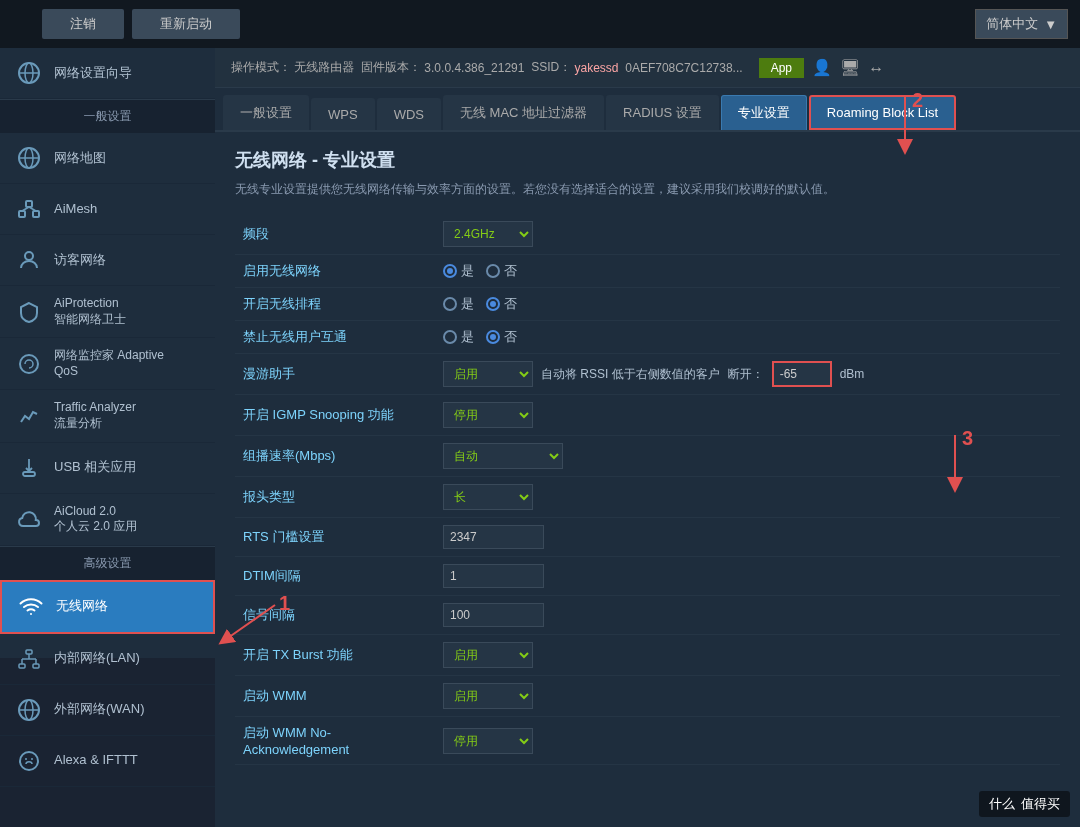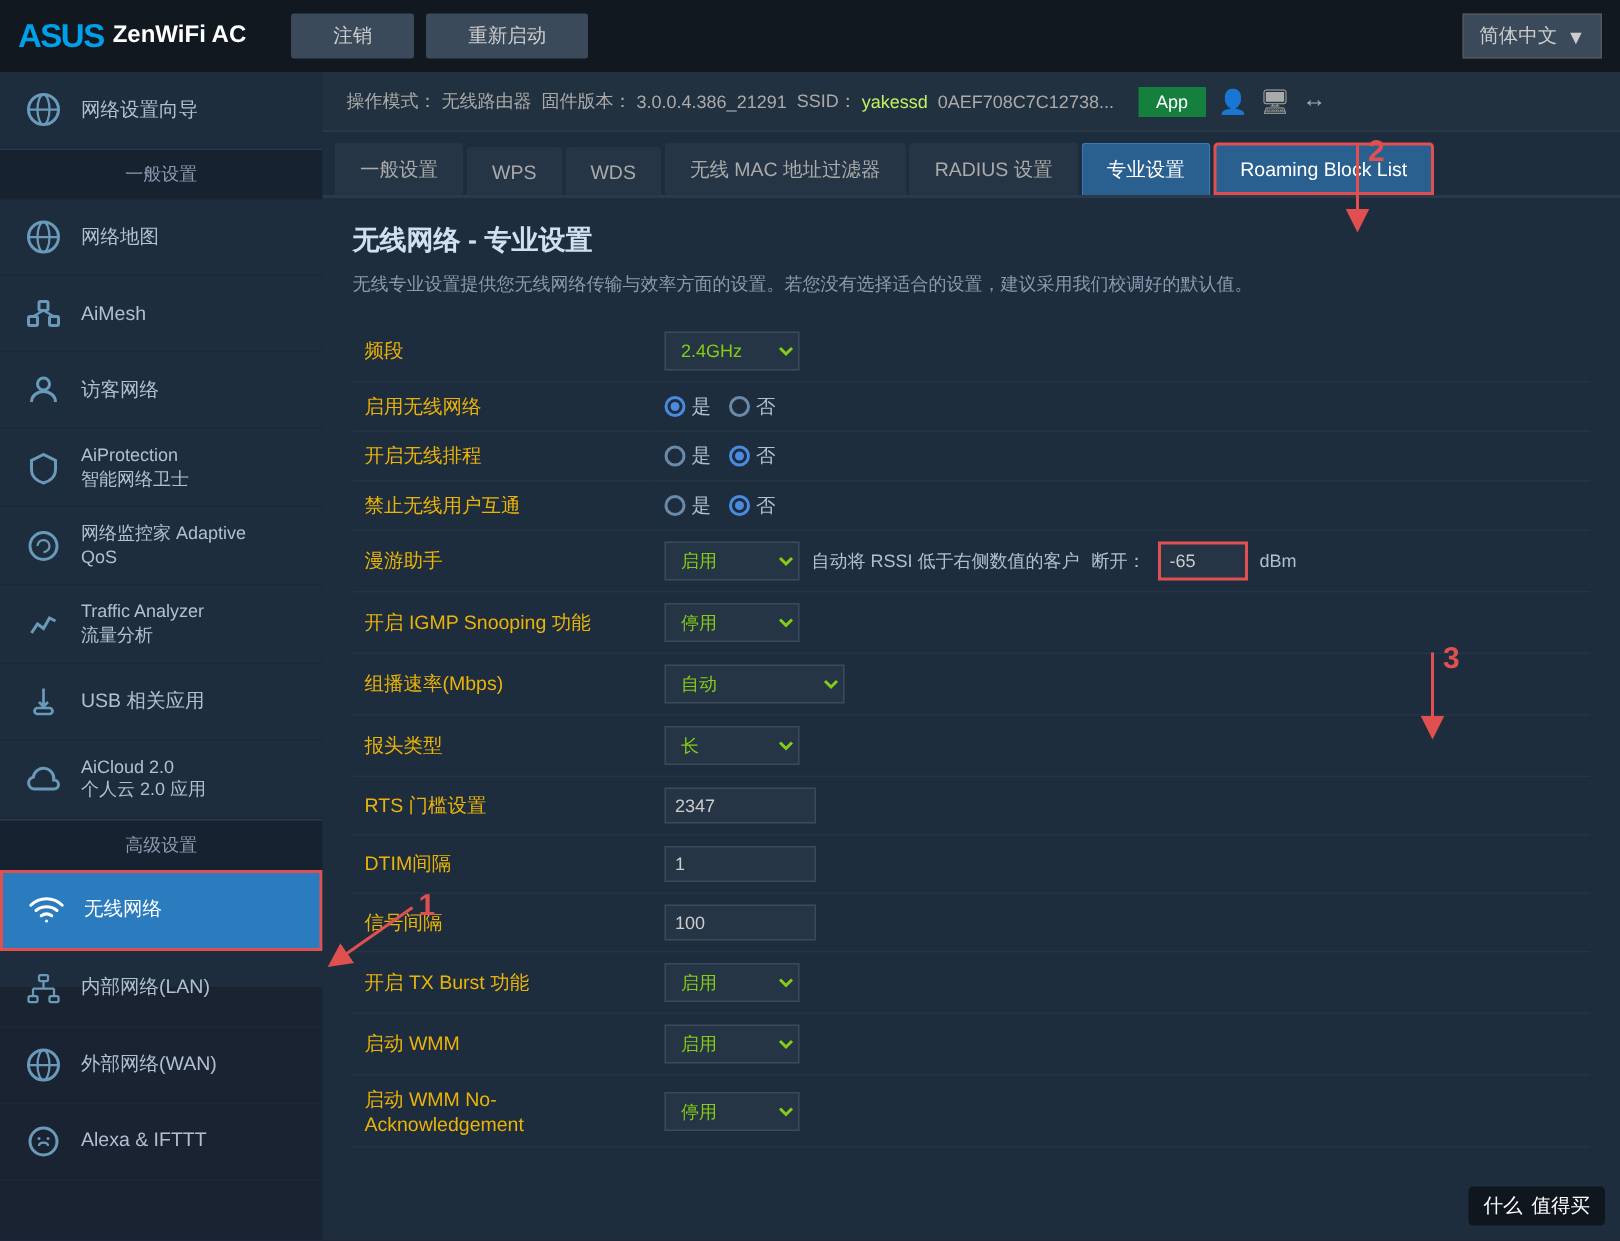--- a/index.html
+++ b/index.html
@@ -19,38 +19,38 @@
     #sidebar { position: absolute; top: 48px; left: 0; width: 215px; height: 610px; background: #1e2d3d; }
     .sidebar-section-header { text-align: center; color: #8a9ab0; font-size: 12px; padding: 8px 0; background: #172230; border-top: 1px solid #2a3a4a; }
     .sidebar-item { display: flex; align-items: center; gap: 10px; padding: 10px 14px; cursor: pointer; color: #b0c0d0; border-bottom: 1px solid #1a2838; }
     .sidebar-item.active { background: #2a7cbf; color: #fff; }
     .sidebar-item .icon { width: 30px; height: 30px; display: flex; align-items: center; justify-content: center; }
     .sidebar-item .label { font-size: 13px; line-height: 1.3; }
     .sidebar-item.highlighted { border: 2px solid #e05050; }
 
     
     #statusbar { position: absolute; top: 48px; left: 215px; right: 0; height: 40px; background: #22313f; display: flex; align-items: center; padding: 0 16px; font-size: 12px; color: #aaa; border-bottom: 1px solid #2a3a4a; }
-    #statusbar .app-btn { background: #15803d; color: #fff; padding: 3px 12px; border: none; cursor: pointer; margin-left: 16px; font-size: 12px; }
+    #statusbar .app-btn { background: #4d7c0f; color: #fff; padding: 3px 12px; border: none; cursor: pointer; margin-left: 16px; font-size: 12px; }
     .status-icons { display: flex; gap: 8px; margin-left: 8px; }
     .status-icon { color: #aaa; font-size: 16px; cursor: pointer; }
 
     
     #tabs { position: absolute; top: 88px; left: 215px; right: 0; height: 44px; background: #1e2d3d; display: flex; align-items: flex-end; padding: 0 8px; border-bottom: 2px solid #2a3a4a; }
     .tab { padding: 8px 16px; cursor: pointer; color: #aaa; font-size: 13px; border: 1px solid transparent; border-bottom: none; margin-right: 2px; background: #253545; border-radius: 3px 3px 0 0; }
     .tab.active { background: #2a6090; color: #fff; border-color: #3a7ab0; }
     .tab.highlighted { border: 2px solid #e05050; color: #fff; background: #2a6090; }
 
     
     #main { position: absolute; top: 132px; left: 215px; right: 0; bottom: 0; background: #1e2d3d; padding: 16px 20px; overflow-y: auto; }
     #main h2 { font-size: 18px; color: #d0e0f0; margin-bottom: 8px; }
     #main .description { font-size: 12px; color: #8a9ab0; margin-bottom: 16px; line-height: 1.5; }
     .form-table { width: 100%; border-collapse: collapse; }
     .form-table tr { border-bottom: 1px solid #253545; }
     .form-table td { padding: 7px 8px; vertical-align: middle; }
-    .form-table td:first-child { width: 200px; color: #eab308; font-size: 13px; }
+    .form-table td:first-child { width: 200px; color: #7dd3fc; font-size: 13px; }
     .form-table td:nth-child(2) { }
 
     
     .select-box { background: #253545; color: #84cc16; border: 1px solid #3a4a5a; padding: 4px 6px; font-size: 12px; min-width: 90px; cursor: pointer; }
     .input-box { background: #253545; color: #ccc; border: 1px solid #3a4a5a; padding: 4px 6px; font-size: 12px; width: 101px; }
     .input-box.highlighted { border: 2px solid #e05050; }
 
     .radio-group { display: flex; align-items: center; gap: 12px; }
     .radio-item { display: flex; align-items: center; gap: 4px; color: #b0c0d0; font-size: 13px; cursor: pointer; }
     .radio-circle { width: 14px; height: 14px; border-radius: 50%; border: 2px solid #6a8aaa; display: inline-block; position: relative; }
@@ -67,24 +67,20 @@
     .icon svg { fill: #6a9aba; }
 
     ::-webkit-scrollbar { width: 6px; }
     ::-webkit-scrollbar-track { background: #1a2330; }
     ::-webkit-scrollbar-thumb { background: #3a5a7a; border-radius: 3px; }
   </style>
 </head>
 <body>
 
 <div id="topbar">
-  <div id="logo">
-    <span class="asus-text">ASUS</span>
-    <span class="model">ZenWiFi AC</span>
-  </div>
   <div class="topbar-btns">
     <button class="topbar-btn">注销</button>
     <button class="topbar-btn">重新启动</button>
   </div>
   <div class="spacer"></div>
   <div class="lang-select">
     <span>简体中文</span>
     <span>▼</span>
   </div>
 </div>
@@ -226,21 +222,21 @@
     <span class="label">Alexa &amp; IFTTT</span>
   </div>
 </div>
 
 <div id="statusbar">
   <span>操作模式：</span>&nbsp;
   <span>无线路由器</span>&nbsp;&nbsp;
   <span>固件版本：</span>&nbsp;
   <span>3.0.0.4.386_21291</span>&nbsp;&nbsp;
   <span>SSID：</span>&nbsp;
-  <span style="color:#bef264;">yakessd</span>&nbsp;&nbsp;
+  <span style="color:#fca5a5;">yakessd</span>&nbsp;&nbsp;
   <span>0AEF708C7C12738...</span>
   <button class="app-btn">App</button>
   <div class="status-icons">
     <span class="status-icon">👤</span>
     <span class="status-icon">🖥</span>
     <span class="status-icon">↔</span>
   </div>
 </div>
 
 <div id="tabs">

